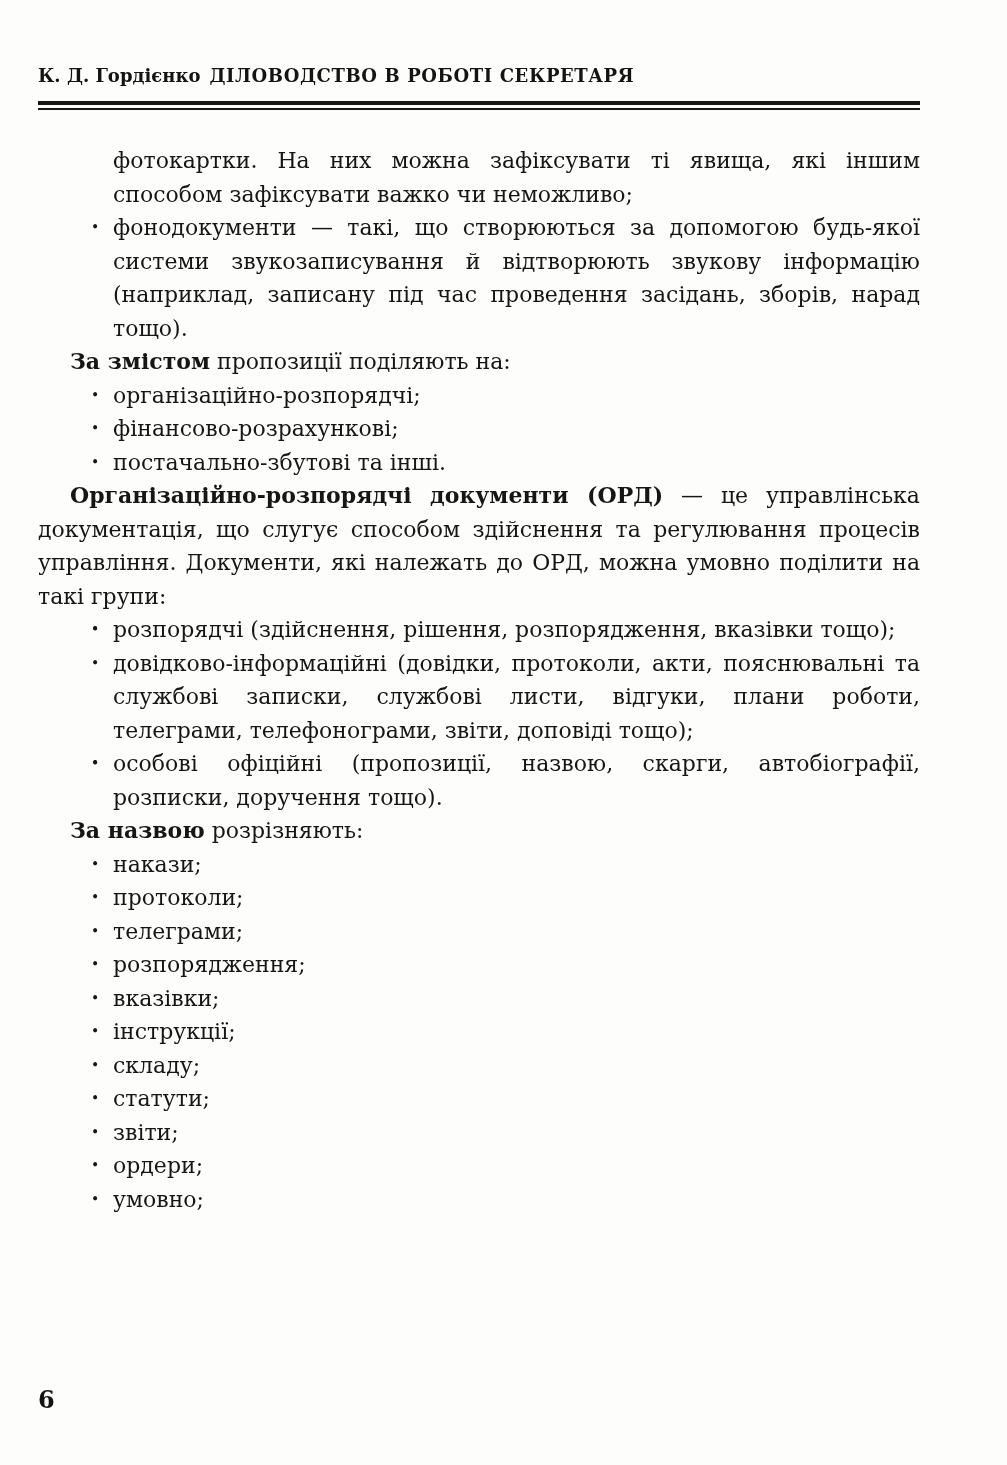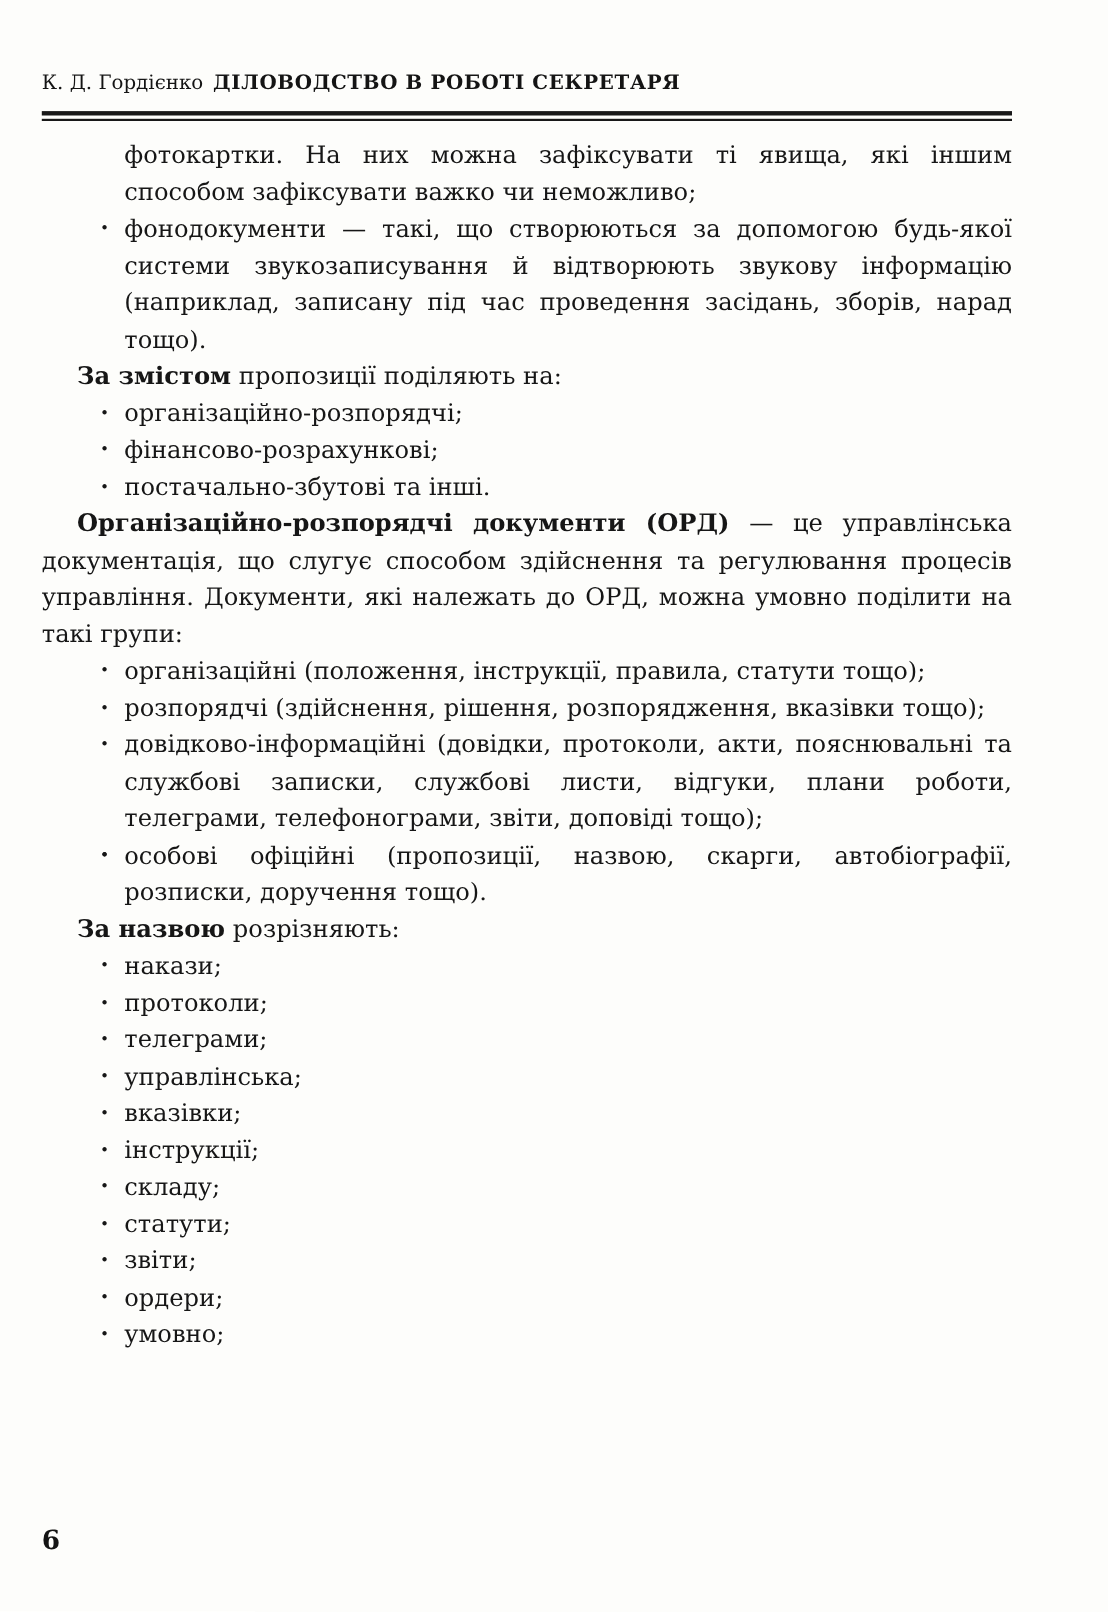--- a/index.html
+++ b/index.html
@@ -18,27 +18,27 @@
     left: 38px;
     top: 64px;
     width: 882px;
   }
   .running-header {
     font-size: 18px;
     line-height: 24px;
     white-space: nowrap;
     color: #141414;
   }
-  .running-header .author { font-weight: normal; margin-right: 9px; }
+  .running-header .author { font-weight: bold; margin-right: 9px; }
   .running-header .title  { font-weight: bold; letter-spacing: 0.6px; }
   .rules { margin-top: 13px; }
   .rule-thick { height: 4px; background: #181818; }
   .rule-thin  { height: 2px; background: #181818; margin-top: 3px; }
   .body-text {
-    margin-top: 15px;
+    margin-top: 34px;
     font-size: 22px;
     line-height: 33.5px;
     text-align: justify;
     color: #161616;
   }
   .body-text p { margin: 0; }
   .para { text-indent: 32px; }
   .para .lead { font-weight: bold; }
   .cont { padding-left: 75px; }
   .bullet { position: relative; padding-left: 75px; }
@@ -81,32 +81,32 @@
       <p class="bullet"><span class="dot">•</span><span>фонодокументи — такі, що створюються за допомогою будь-якої системи звукозаписування й відтворюють звукову інформацію (наприклад, записану під час проведення засідань, зборів, нарад тощо).</span></p>
 
       <p class="para"><b class="lead">За змістом</b><span> пропозиції поділяють на:</span></p>
 
       <p class="bullet"><span class="dot">•</span><span>організаційно-розпорядчі;</span></p>
       <p class="bullet"><span class="dot">•</span><span>фінансово-розрахункові;</span></p>
       <p class="bullet"><span class="dot">•</span><span>постачально-збутові та інші.</span></p>
 
       <p class="para"><b class="lead">Організаційно-розпорядчі документи (ОРД)</b><span> — це управлінська документація, що слугує способом здійснення та регулювання процесів управління. Документи, які належать до ОРД, можна умовно поділити на такі групи:</span></p>
 
-      <p class="bullet"><span class="dot">•</span><span>організаційні (положення, інструкції, правила, статути тощо);</span></p>
+      <p class="bullet"><span class="dot">•</span></p>
       <p class="bullet"><span class="dot">•</span><span>розпорядчі (здійснення, рішення, розпорядження, вказівки тощо);</span></p>
       <p class="bullet"><span class="dot">•</span><span>довідково-інформаційні (довідки, протоколи, акти, пояснювальні та службові записки, службові листи, відгуки, плани роботи, телеграми, телефонограми, звіти, доповіді тощо);</span></p>
       <p class="bullet"><span class="dot">•</span></p>
       <p class="bullet"><span class="dot">•</span><span>особові офіційні (пропозиції, назвою, скарги, автобіографії, розписки, доручення тощо).</span></p>
 
       <p class="para"><b class="lead">За назвою</b><span> розрізняють:</span></p>
 
       <p class="bullet"><span class="dot">•</span><span>накази;</span></p>
       <p class="bullet"><span class="dot">•</span><span>протоколи;</span></p>
       <p class="bullet"><span class="dot">•</span><span>телеграми;</span></p>
-      <p class="bullet"><span class="dot">•</span><span>управлінська;</span></p>
+      <p class="bullet"><span class="dot">•</span><span>розпорядження;</span></p>
       <p class="bullet"><span class="dot">•</span><span>вказівки;</span></p>
       <p class="bullet"><span class="dot">•</span><span>інструкції;</span></p>
       <p class="bullet"><span class="dot">•</span><span>складу;</span></p>
       <p class="bullet"><span class="dot">•</span><span>статути;</span></p>
       <p class="bullet"><span class="dot">•</span><span>звіти;</span></p>
       <p class="bullet"><span class="dot">•</span><span>ордери;</span></p>
       <p class="bullet"><span class="dot">•</span><span>умовно;</span></p>
 
     </div>
   </div>

